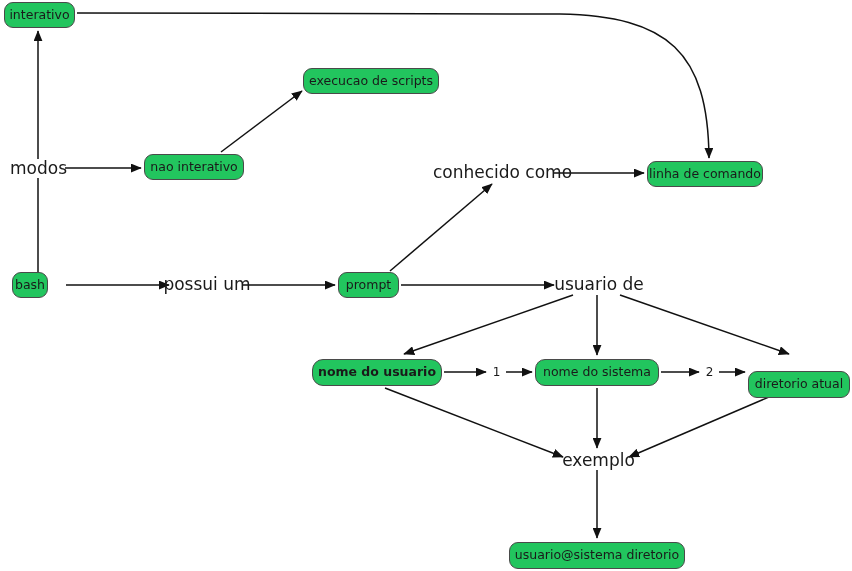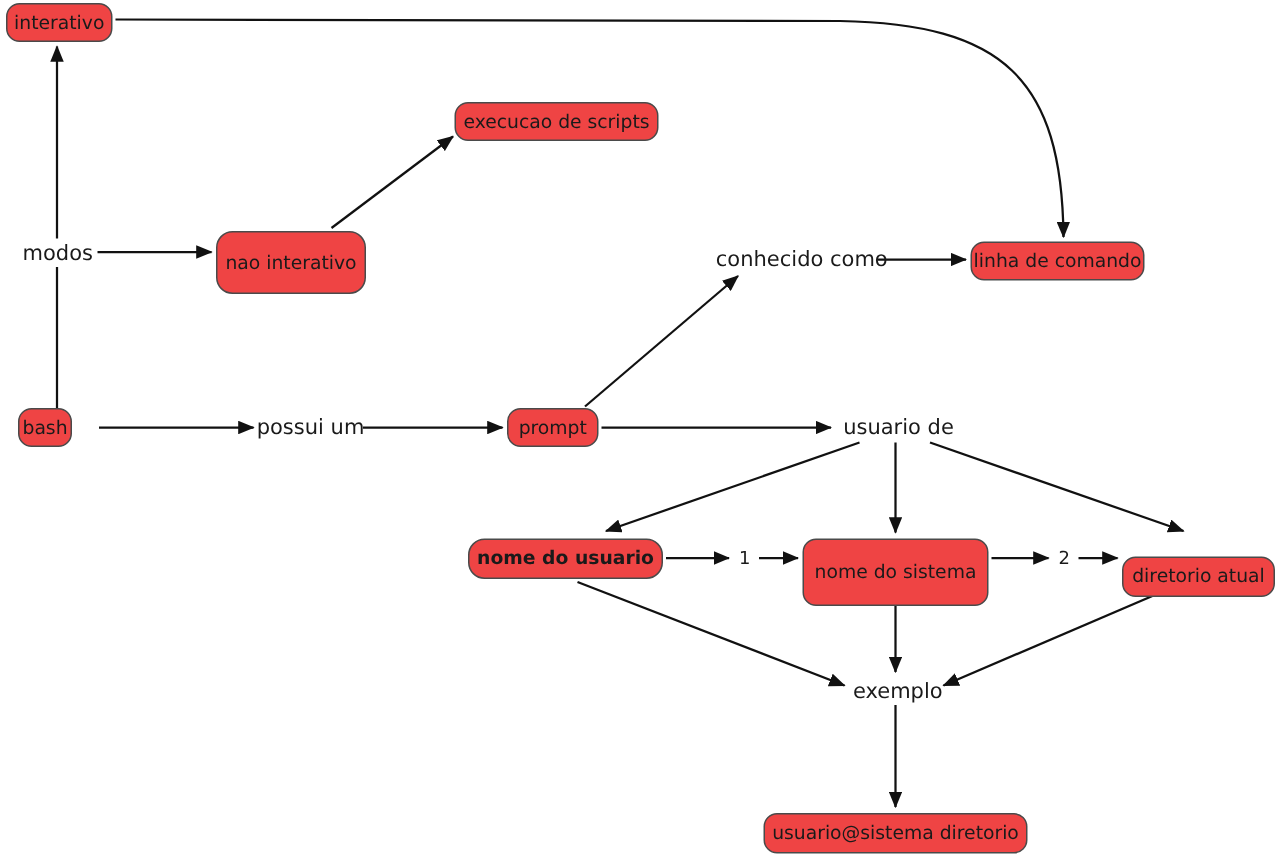--- a/index.html
+++ b/index.html
@@ -18,42 +18,42 @@
   #edges {
     position: absolute;
     left: 0;
     top: 0;
     width: 852px;
     height: 571px;
   }
   .node {
     position: absolute;
     box-sizing: border-box;
-    background: #ef4444;
+    background: #22c55e;
     border: 1.3px solid #4a4a4a;
     border-radius: 9px;
     color: #1a1a1a;
     font-size: 12.5px;
     line-height: 1;
     display: flex;
     align-items: center;
     justify-content: center;
     white-space: nowrap;
     padding: 0 9px;
     z-index: 3;
   }
   .node.bold {
     font-weight: bold;
     border-radius: 11px;
   }
   .linklabel {
     position: absolute;
     background: #ffffff;
     color: #1a1a1a;
-    font-size: 14px;
+    font-size: 17px;
     line-height: 1;
     display: flex;
     align-items: center;
     justify-content: center;
     white-space: nowrap;
     padding: 0 3px;
     z-index: 3;
   }
   .linklabel.num {
     font-size: 12px;
@@ -114,41 +114,41 @@
       <line x1="790" y1="388" x2="629" y2="457" marker-end="url(#ah)"></line>
 
       <line x1="597" y1="470" x2="597" y2="538" marker-end="url(#ah)"></line>
     </g>
   </svg>
 
   <div class="node" style="left:4px;  top:2px;   width:71px;  height:26px;">interativo</div>
 
   <div class="node" style="left:303px;top:68px;  width:136px; height:26px;">execucao de scripts</div>
 
-  <div class="node" style="left:144px;top:154px; width:100px; height:42px;border-radius:11px;">nao interativo</div>
+  <div class="node" style="left:144px;top:154px; width:100px; height:26px;">nao interativo</div>
 
   <div class="node" style="left:647px;top:161px; width:116px; height:26px;">linha de comando</div>
 
   <div class="node" style="left:12px; top:272px; width:36px;  height:26px;">bash</div>
 
   <div class="node" style="left:338px;top:272px; width:61px;  height:26px;">prompt</div>
 
   <div class="node bold" style="left:312px;top:359px; width:130px; height:27px;">nome do usuario</div>
 
-  <div class="node" style="left:535px;top:359px; width:124px; height:45px;">nome do sistema</div>
+  <div class="node" style="left:535px;top:359px; width:124px; height:27px;border-radius:10px;">nome do sistema</div>
 
   <div class="node" style="left:748px;top:371px; width:102px; height:27px;">diretorio atual</div>
 
   <div class="node" style="left:509px;top:542px; width:176px; height:27px;">usuario@sistema diretorio</div>
 
   <div class="linklabel" style="left:12px; top:160px; width:47px; height:17px;">modos</div>
 
   <div class="linklabel" style="left:172px;top:276px; width:64px; height:17px;">possui um</div>
 
-  <div class="linklabel" style="left:452px;top:164px; width:95px; height:17px;margin-left:32px;">conhecido como</div>
+  <div class="linklabel" style="left:452px;top:164px; width:95px; height:17px;">conhecido como</div>
 
   <div class="linklabel" style="left:557px;top:276px; width:78px; height:17px;">usuario de</div>
 
   <div class="linklabel num" style="left:487px;top:364px; width:13px; height:16px;">1</div>
 
   <div class="linklabel num" style="left:700px;top:364px; width:13px; height:16px;">2</div>
 
   <div class="linklabel" style="left:569px;top:452px; width:53px; height:17px;">exemplo</div>
 
 </div>

